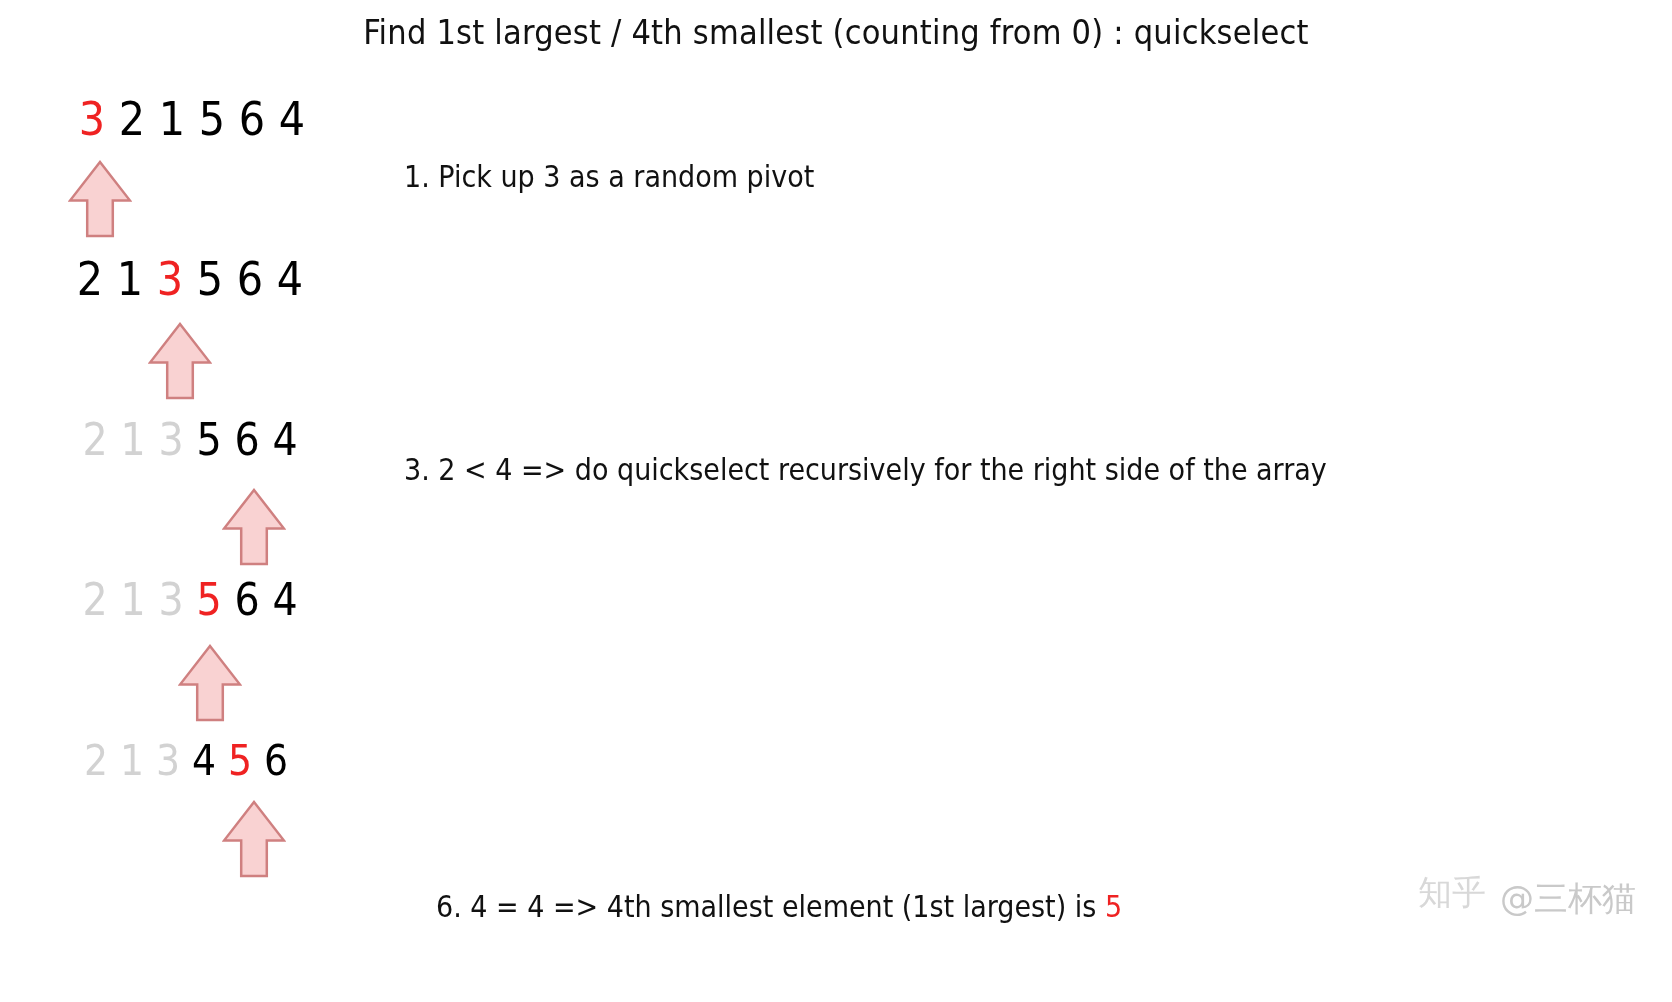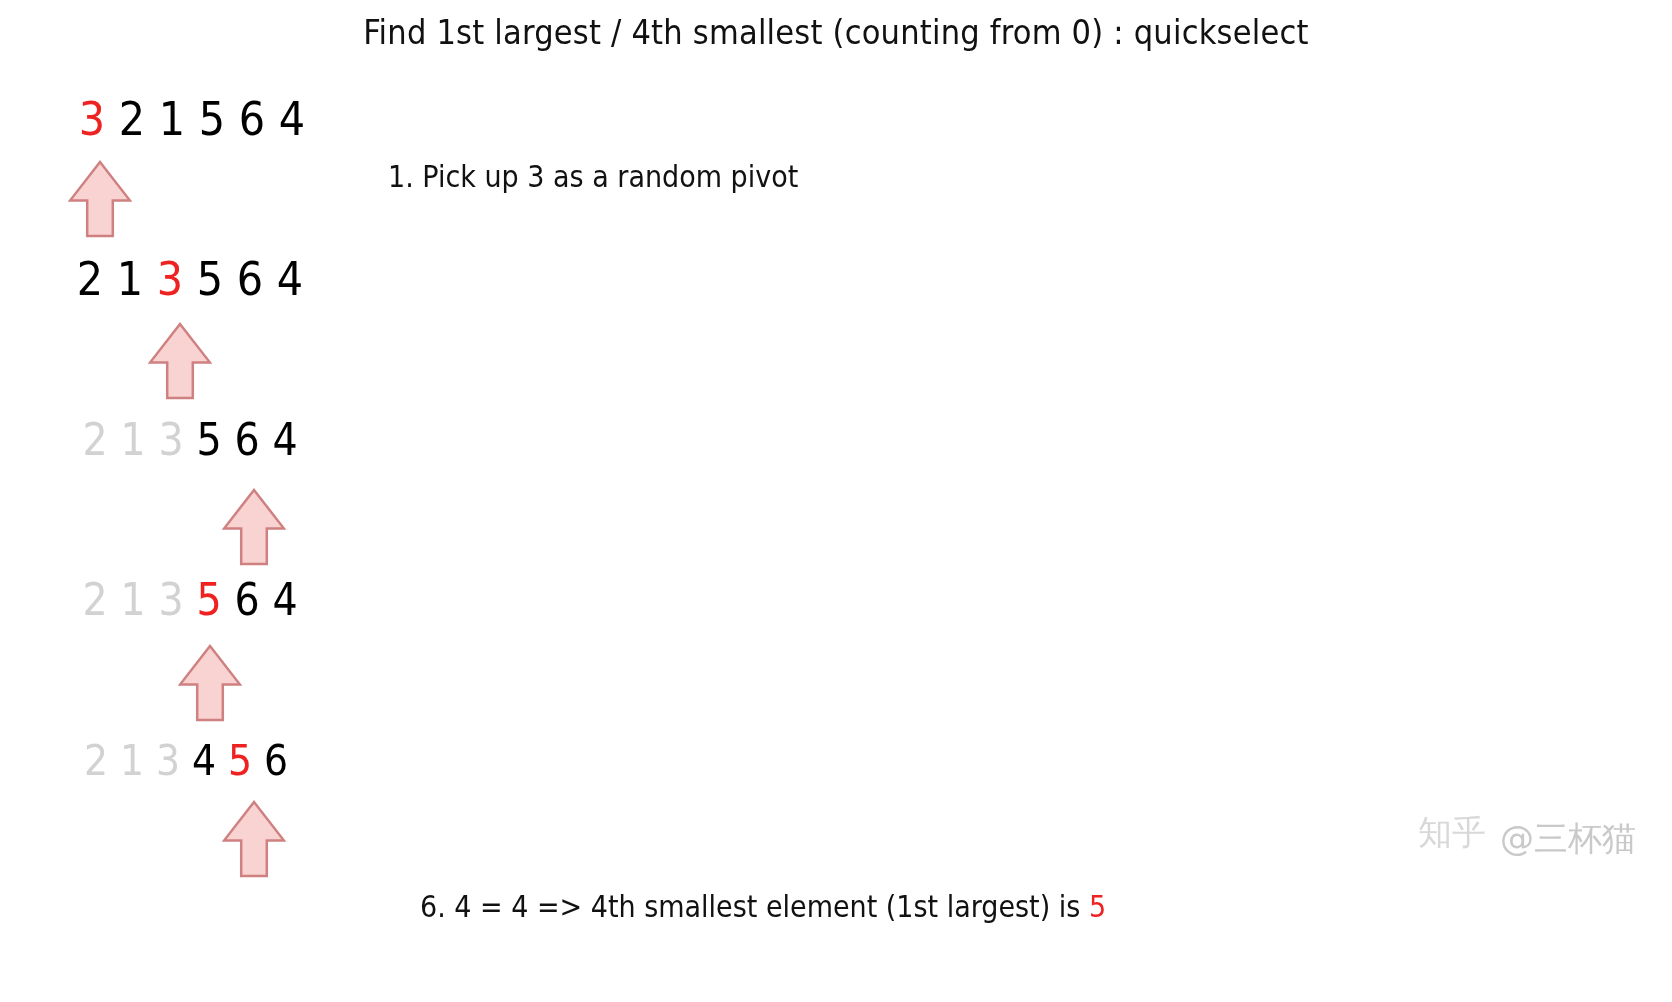--- a/index.html
+++ b/index.html
@@ -60,41 +60,41 @@
 
   
   .arrow {
     position: absolute;
   }
   .arrow svg { display: block; }
 
   
   #steps-column {
     position: absolute;
-    left: 0;
+    left: 16px;
     top: 0;
     width: 1584px;
     height: 1002px;
   }
   .step {
     position: absolute;
     left: 388px;
     font-size: 30px;
     line-height: 1.1;
     color: #111111;
     white-space: nowrap;
     font-family: "DejaVu Sans Condensed", "Liberation Sans Narrow", "Liberation Sans", sans-serif;
   }
   .step .hl { color: #ef2222; }
 
   
   #watermark {
     position: absolute;
     right: 36px;
-    top: 804px;
+    top: 864px;
     display: flex;
     align-items: center;
     gap: 14px;
     color: #cfcfcf;
     font-size: 34px;
     font-family: "DejaVu Sans", "Liberation Sans", sans-serif;
     white-space: nowrap;
   }
   #watermark .wm-logo { color: #d8d8d8; }
   #watermark .wm-handle { color: #c9c9c9; margin-top: 12px; }
@@ -132,19 +132,20 @@
     <div class="array-row" style="left: 78px; top: 740px;"><span class="digit faded" style="width: 36px; font-size: 42px; color: rgb(210, 210, 210);">2</span><span class="digit faded" style="width: 36px; font-size: 42px; color: rgb(210, 210, 210);">1</span><span class="digit faded" style="width: 36px; font-size: 42px; color: rgb(210, 210, 210);">3</span><span class="digit black" style="width: 36px; font-size: 42px; color: rgb(0, 0, 0);">4</span><span class="digit red" style="width: 36px; font-size: 42px; color: rgb(239, 34, 34);">5</span><span class="digit black" style="width: 36px; font-size: 42px; color: rgb(0, 0, 0);">6</span></div>
     <div class="arrow" style="left: 222px; top: 800px;">
       <svg width="64" height="78" viewBox="0 0 64 78">
         <polygon points="32.0,2.0 62.0,40.6 44.8,40.6 44.8,76.0 19.2,76.0 19.2,40.6 2.0,40.6" fill="#f9d2d2" stroke="#cf8080" stroke-width="2.5" stroke-linejoin="miter"></polygon>
       </svg>
     </div>
   </div>
 
 <div id="steps-column">
     <div class="step" style="top: 160px;"><span>1. Pick up 3 as a random pivot</span></div>
+    <div class="step" style="top: 453px;"><span>3. 2 &lt; 4 =&gt; do quickselect recursively for the right side of the array</span></div>
     <div class="step" style="top: 890px; margin-left: 32px;"><span>6. 4 = 4 =&gt; 4th smallest element (1st largest) is </span><span class="hl" style="color: rgb(239, 34, 34);">5</span></div>
   </div>
 
 <div id="watermark">
   <span class="wm-logo">知乎</span>
   <span class="wm-handle">@三杯猫</span>
 </div>
 
 </body></html>

